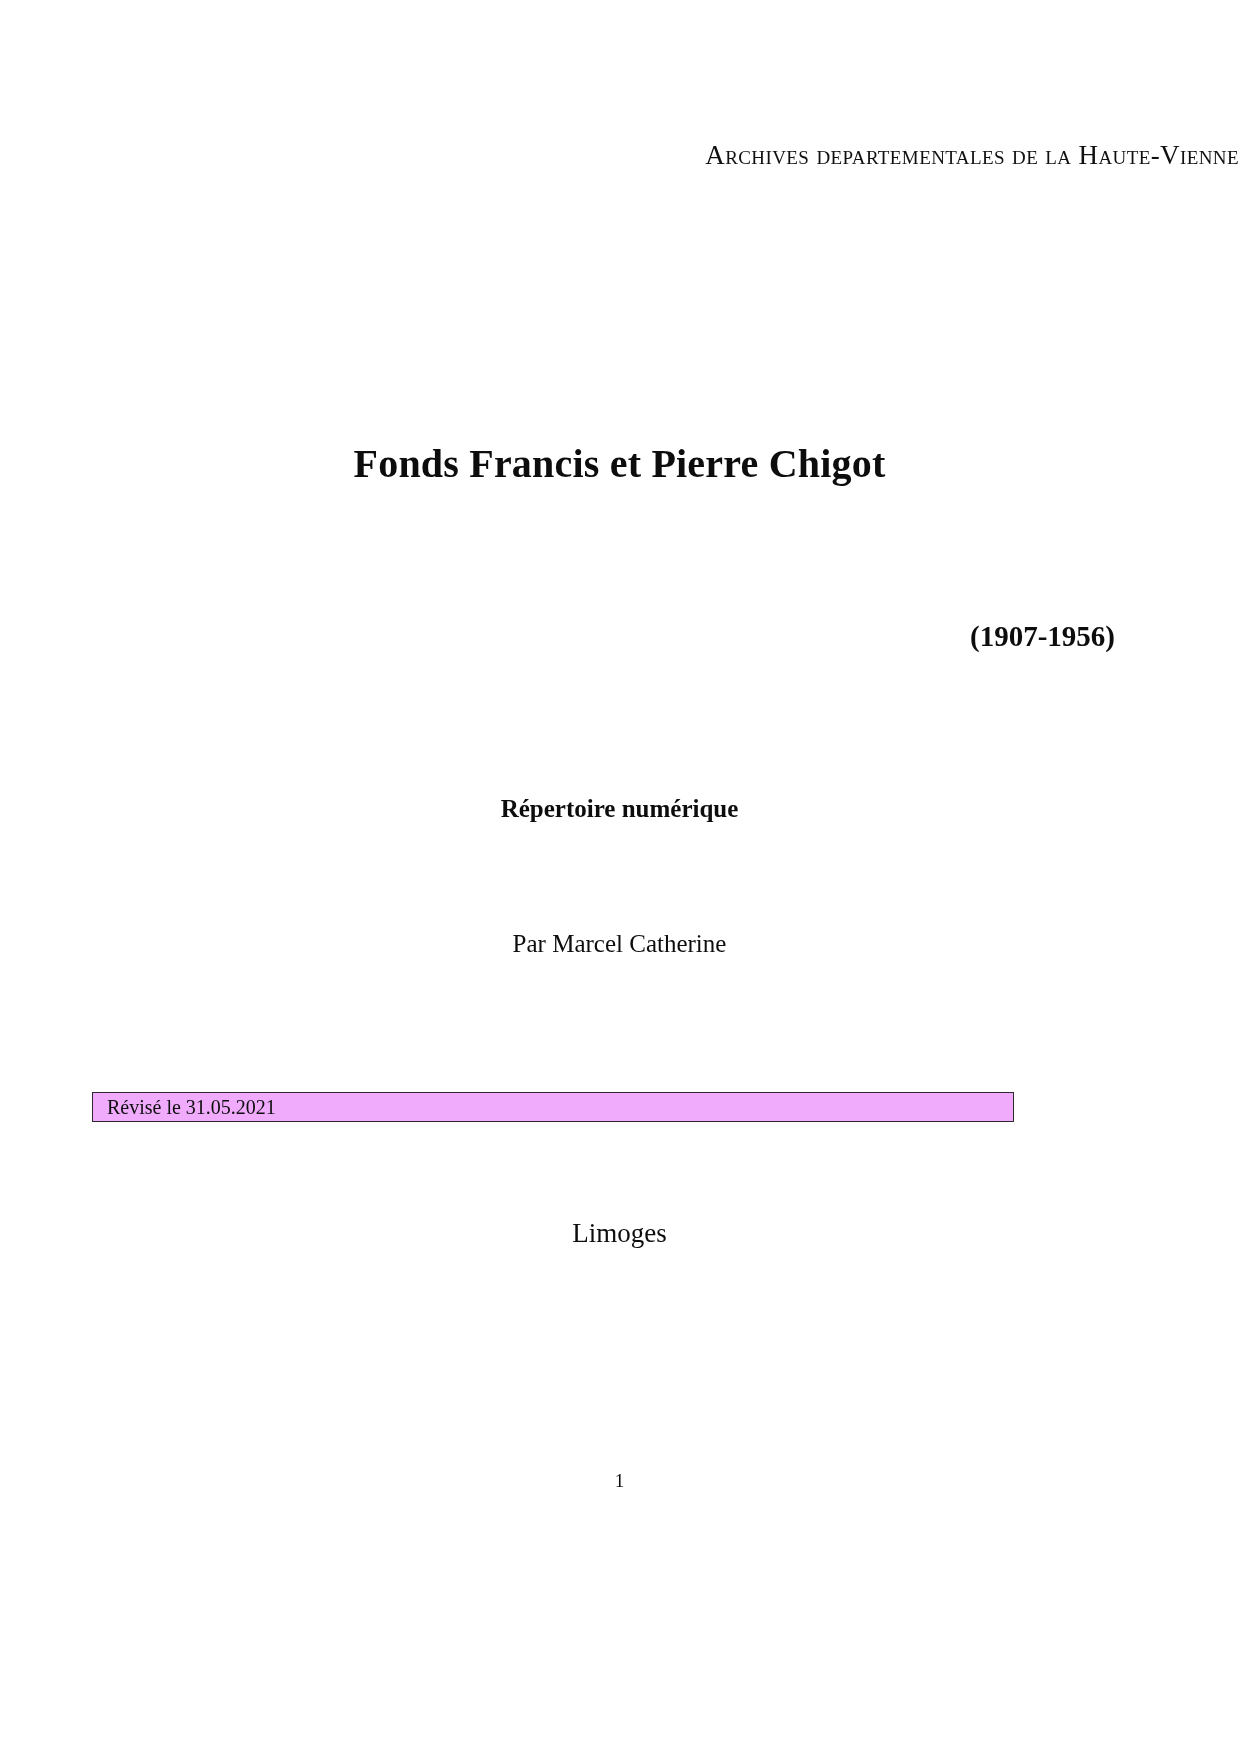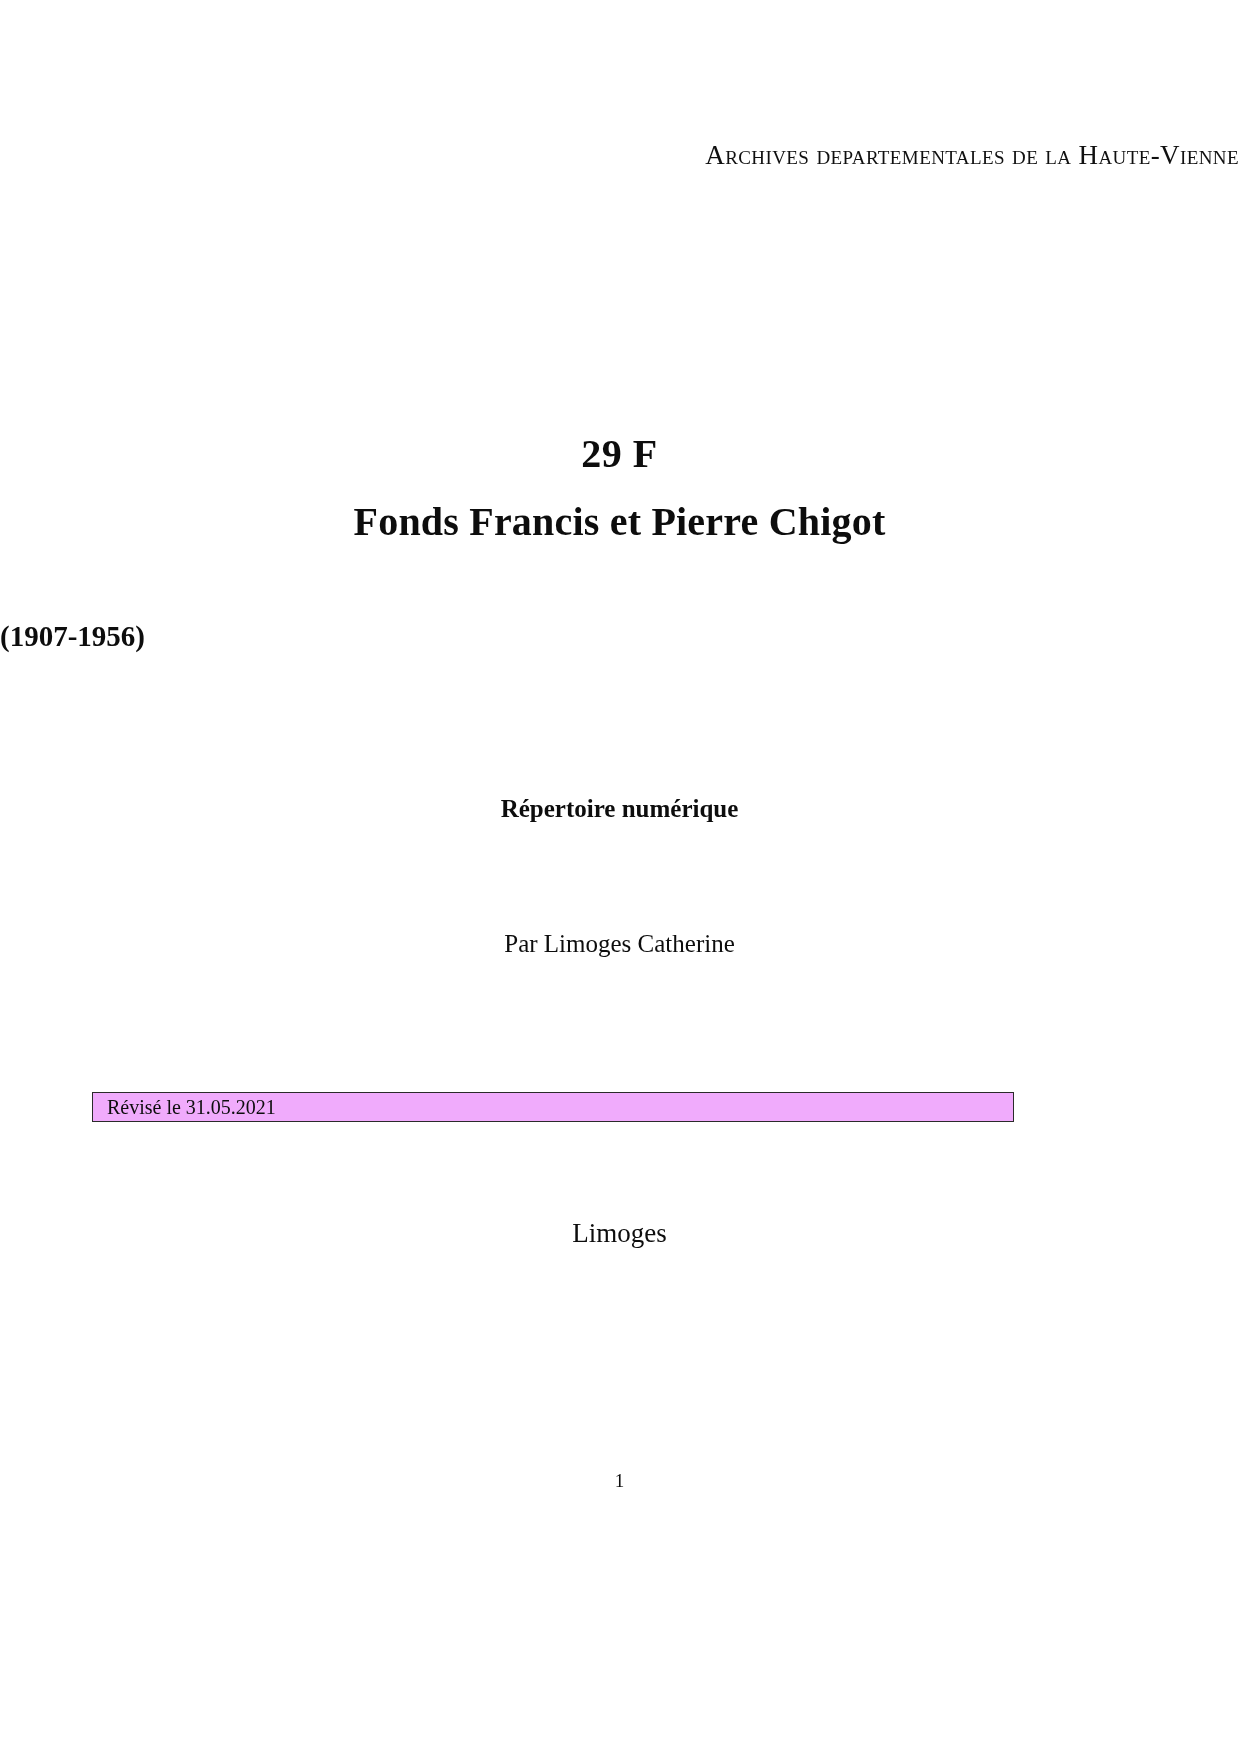--- a/index.html
+++ b/index.html
@@ -57,21 +57,21 @@
     line-height: 1.45;
     letter-spacing: 0.2px;
     margin-top: 10px;
   }
 
   .date-range {
     position: absolute;
     top: 620px;
     left: 0;
     width: 1115px;
-    text-align: left;
+    text-align: right;
     font-size: 29px;
     font-weight: bold;
   }
 
   .subtitle {
     position: absolute;
     top: 795px;
     left: 0;
     width: 1239px;
     text-align: center;
@@ -135,29 +135,28 @@
   }
 </style>
 </head>
 <body>
 
 <div class="page">
 
   <div class="institution">Archives departementales de la Haute-Vienne</div>
 
   <div class="title-block">
-    <div class="title-code">29 F</div>
     <div class="title-main">Fonds Francis et Pierre Chigot</div>
   </div>
 
   <div class="date-range">(1907-1956)</div>
 
   <div class="subtitle">Répertoire numérique</div>
 
-  <div class="author">Par Limoges Catherine</div>
+  <div class="author">Par Marcel Catherine</div>
 
   <div class="revision-box">
     <div class="revision-text">Révisé le 31.05.2021</div>
   </div>
 
   <div class="place">Limoges</div>
 
 
   <div class="page-number">1</div>
 

